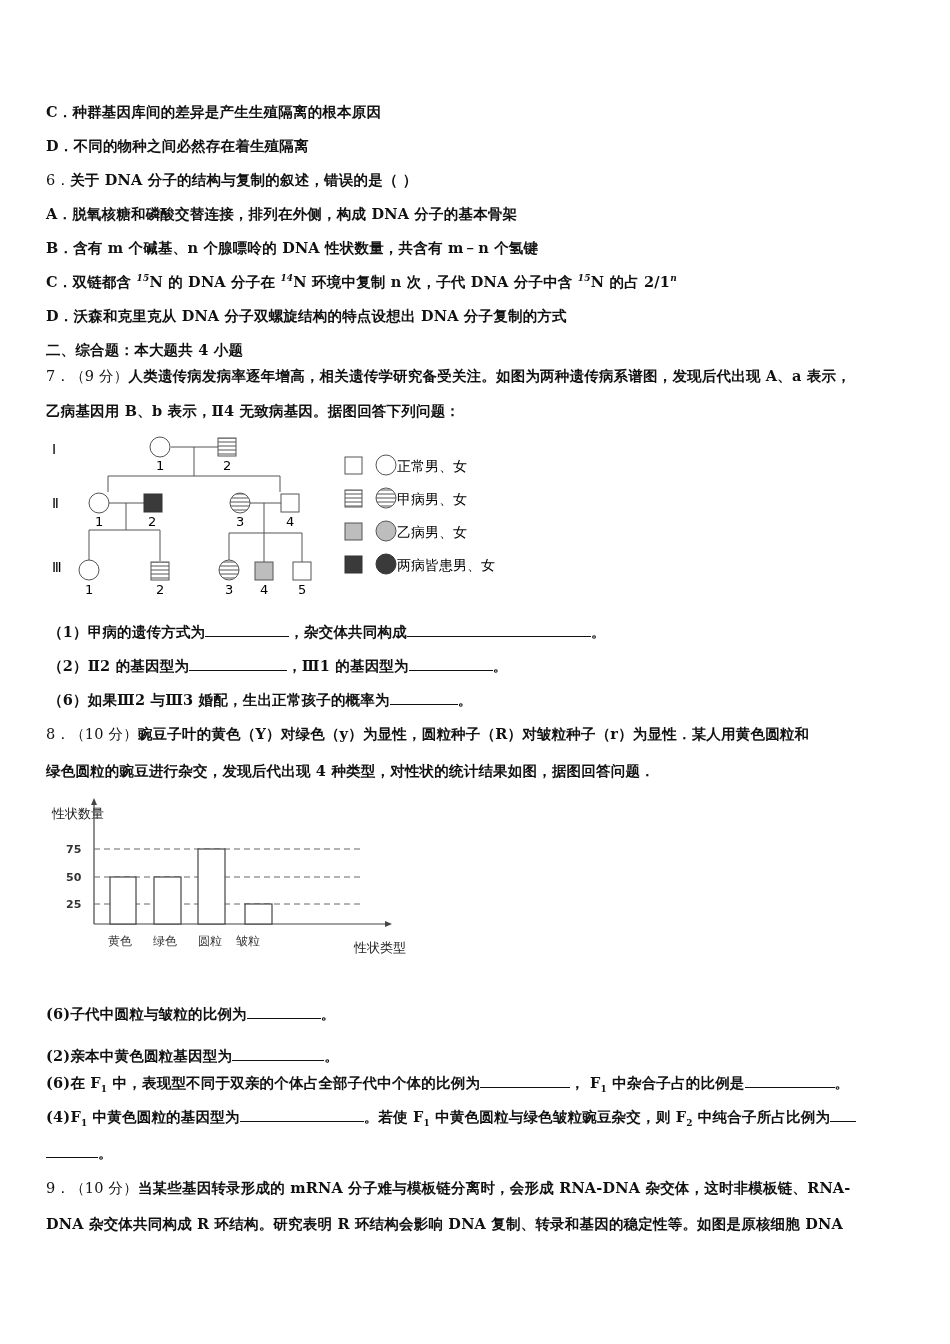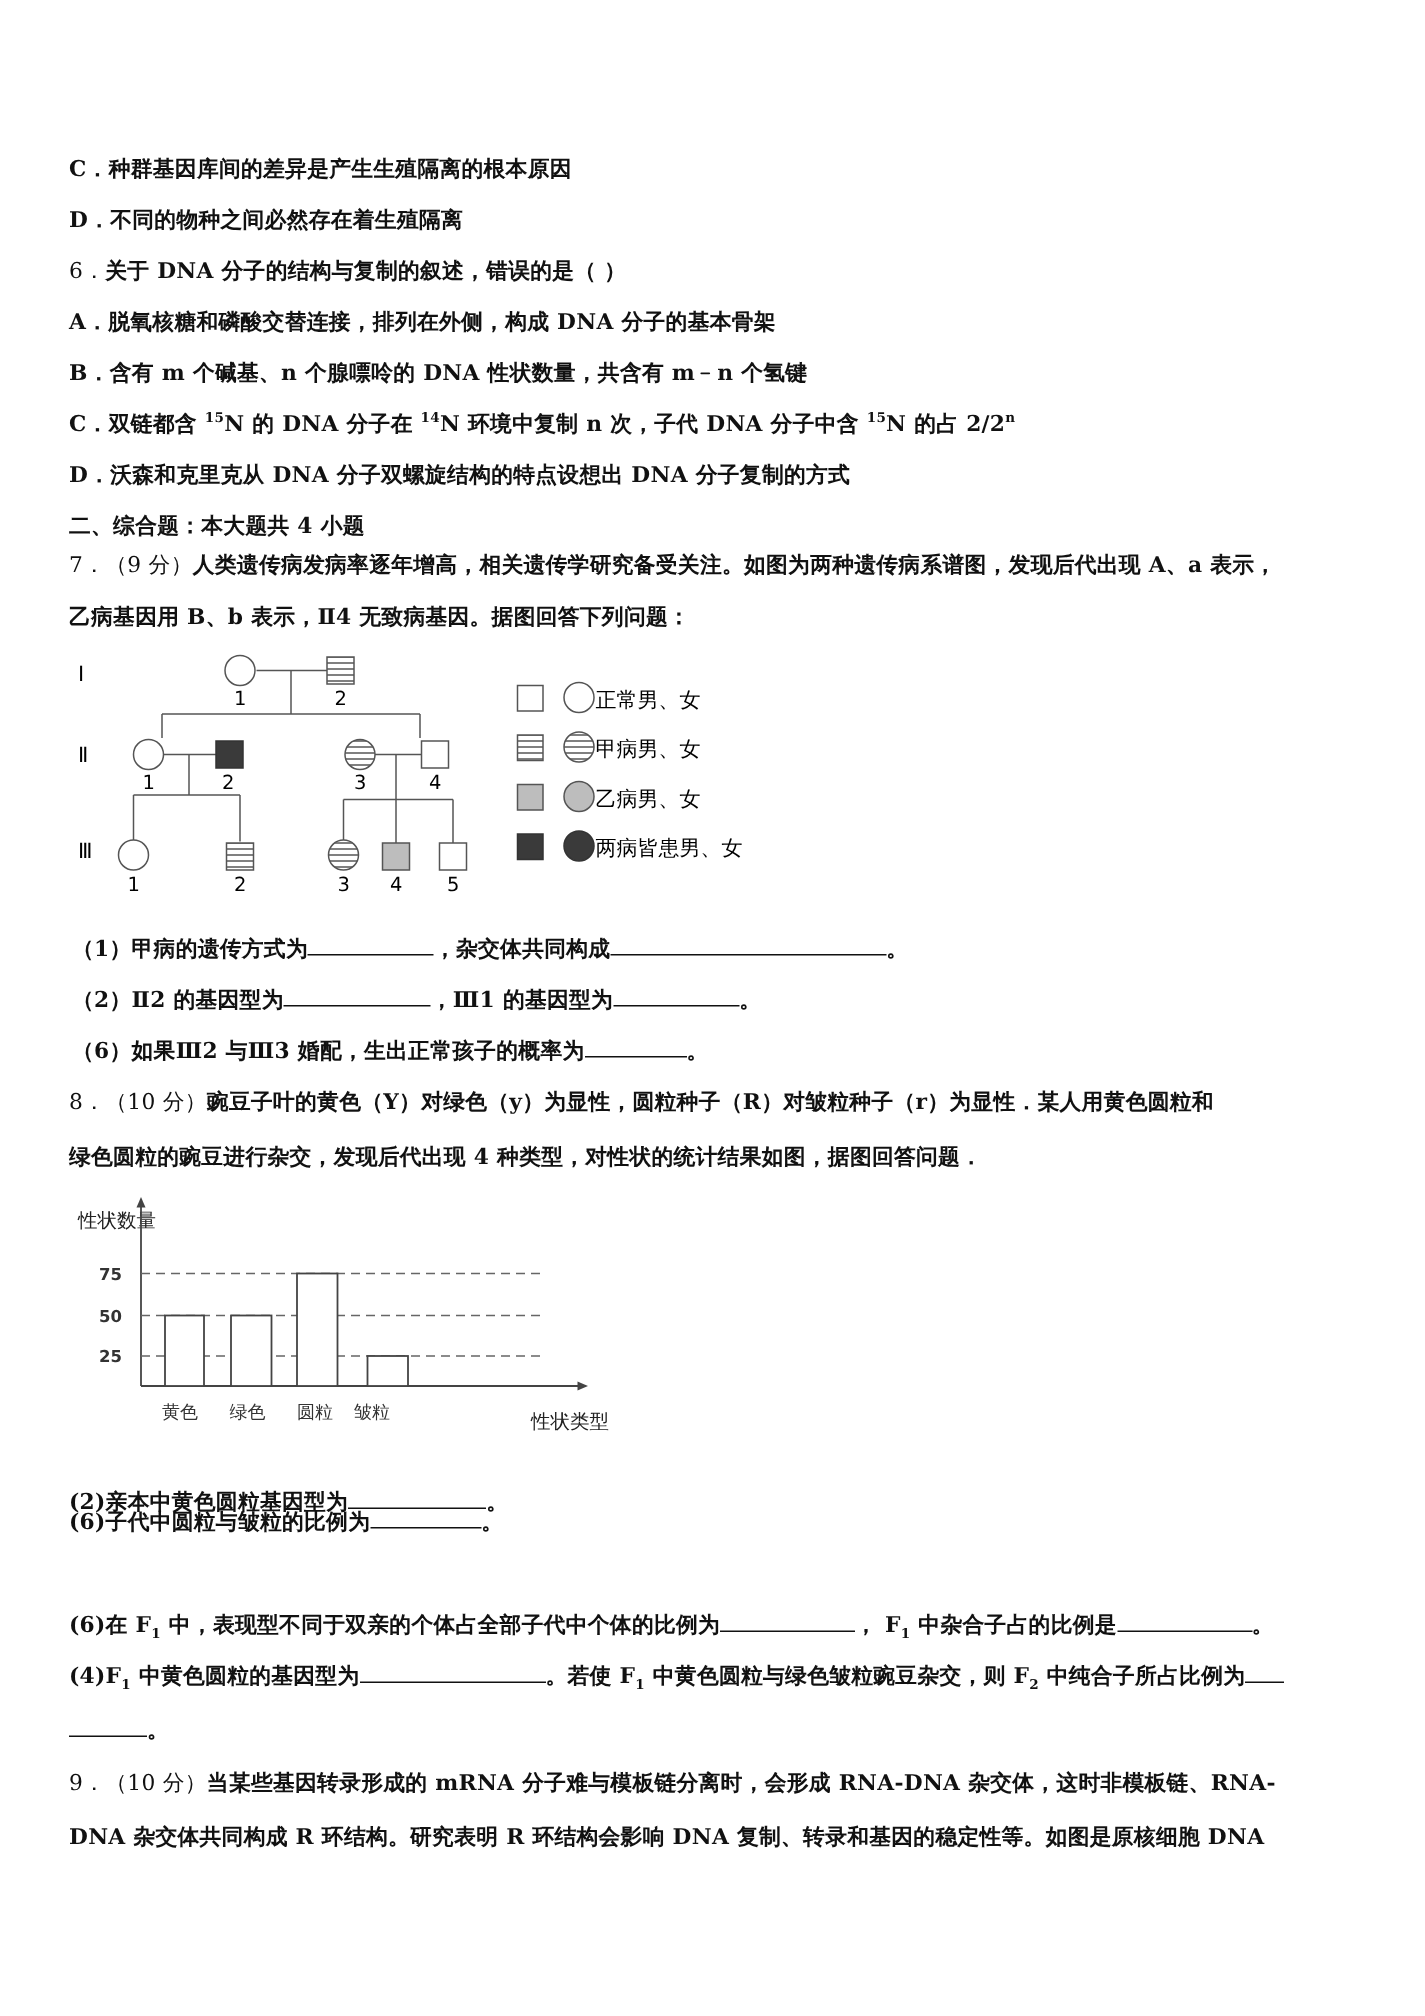--- a/index.html
+++ b/index.html
@@ -1,20 +1,20 @@
 <!DOCTYPE html>
 <html><head>
 <meta charset="utf-8">
 <style>
   html, body { margin: 0; padding: 0; background: #ffffff; }
   body { width: 950px; height: 1344px; position: relative; overflow: hidden;
          font-family: "DejaVu Serif", "Liberation Serif", serif; color: #111; }
   .line { position: absolute; left: 46px; font-size: 14.5px; font-weight: bold; white-space: nowrap; letter-spacing: 0.2px; }
   .qnum { font-weight: normal; }
-  sup { font-size: 9px; vertical-align: super; line-height: 0; }
+  sup { font-size: 9px; vertical-align: super; line-height: 0; font-style: italic; }
   sub { font-size: 9px; vertical-align: sub; line-height: 0; }
   .blank { display: inline-block; border-bottom: 1px solid #111; height: 12px; vertical-align: baseline; }
   #pedigree { position: absolute; left: 46px; top: 432px; }
   #chart { position: absolute; left: 46px; top: 796px; }
   svg text { font-family: "DejaVu Sans", "Liberation Sans", sans-serif; }
 </style>
 </head>
 <body>
 
 <div class="line" style="top:103px">
@@ -27,21 +27,21 @@
 <div class="line" style="top:171px">
   <span class="qnum">6．</span><span>关于 DNA 分子的结构与复制的叙述，错误的是（    ）</span>
 </div>
 <div class="line" style="top:205px">
   <span>A．</span><span>脱氧核糖和磷酸交替连接，排列在外侧，构成 DNA 分子的基本骨架</span>
 </div>
 <div class="line" style="top:239px">
   <span>B．</span><span>含有 m 个碱基、n 个腺嘌呤的 DNA 性状数量，共含有 m﹣n 个氢键</span>
 </div>
 <div class="line" style="top:273px">
-  <span>C．</span><span>双链都含 </span><sup>15</sup><span>N 的 DNA 分子在 </span><sup>14</sup><span>N 环境中复制 n 次，子代 DNA 分子中含 </span><sup>15</sup><span>N 的占 2/2</span><sup>n</sup>
+  <span>C．</span><span>双链都含 </span><sup>15</sup><span>N 的 DNA 分子在 </span><sup>14</sup><span>N 环境中复制 n 次，子代 DNA 分子中含 </span><sup>15</sup><span>N 的占 2/1</span><sup>n</sup>
 </div>
 <div class="line" style="top:307px">
   <span>D．</span><span>沃森和克里克从 DNA 分子双螺旋结构的特点设想出 DNA 分子复制的方式</span>
 </div>
 
 <div class="line" style="top:341px">二、综合题：本大题共 4 小题</div>
 
 <div class="line" style="top:367px">
   <span class="qnum">7．</span><span class="qnum">（9 分）</span><span>人类遗传病发病率逐年增高，相关遗传学研究备受关注。如图为两种遗传病系谱图，发现后代出现 A、a 表示，</span>
 </div>
@@ -165,21 +165,21 @@
   <text x="62" y="149" font-size="12" fill="#333">黄色</text>
   <text x="107" y="149" font-size="12" fill="#333">绿色</text>
   <text x="152" y="149" font-size="12" fill="#333">圆粒</text>
   <text x="190" y="149" font-size="12" fill="#333">皱粒</text>
   <text x="308" y="156" font-size="13" fill="#222">性状类型</text>
 </svg>
 
 <div class="line" style="top:1005px">
   <span>(6)子代中圆粒与皱粒的比例为</span><span class="blank" style="width:74px"></span><span>。</span>
 </div>
-<div class="line" style="top:992px">
+<div class="line" style="top:1047px">
   <span>(2)亲本中黄色圆粒基因型为</span><span class="blank" style="width:92px"></span><span>。</span>
 </div>
 <div class="line" style="top:1074px">
   <span>(6)在 F</span><sub>1</sub><span> 中，表现型不同于双亲的个体占全部子代中个体的比例为</span><span class="blank" style="width:90px"></span><span>，  F</span><sub>1</sub><span> 中杂合子占的比例是</span><span class="blank" style="width:90px"></span><span>。</span>
 </div>
 <div class="line" style="top:1108px">
   <span>(4)F</span><sub>1</sub><span> 中黄色圆粒的基因型为</span><span class="blank" style="width:124px"></span><span>。若使 F</span><sub>1</sub><span> 中黄色圆粒与绿色皱粒豌豆杂交，则 F</span><sub>2</sub><span> 中纯合子所占比例为</span><span class="blank" style="width:26px"></span>
 </div>
 <div class="line" style="top:1144px">
   <span class="blank" style="width:52px"></span><span>。</span>

